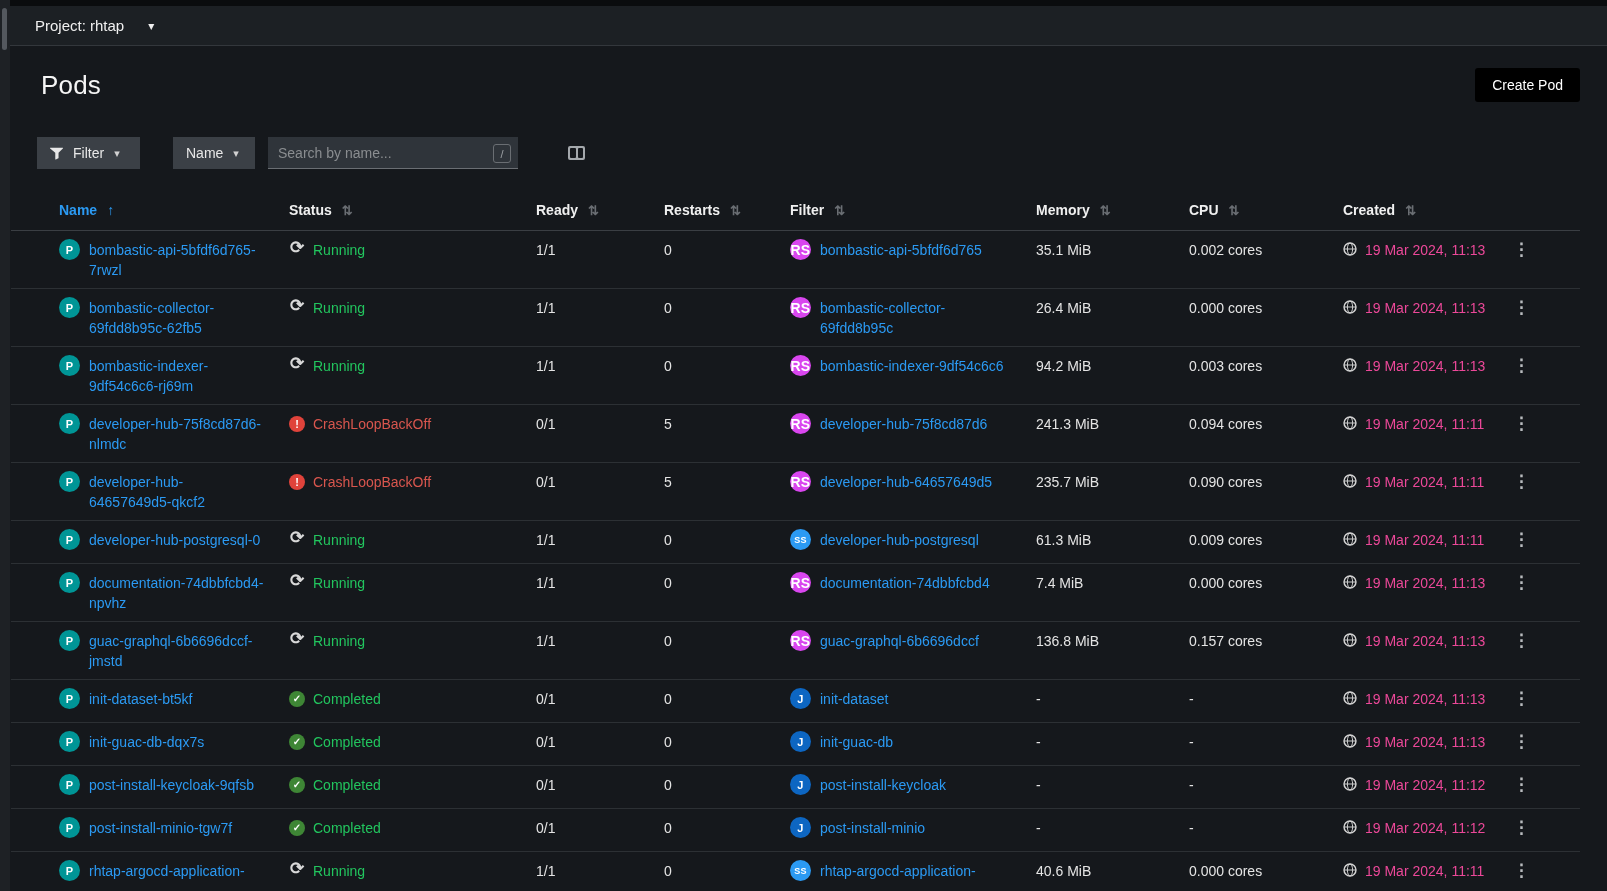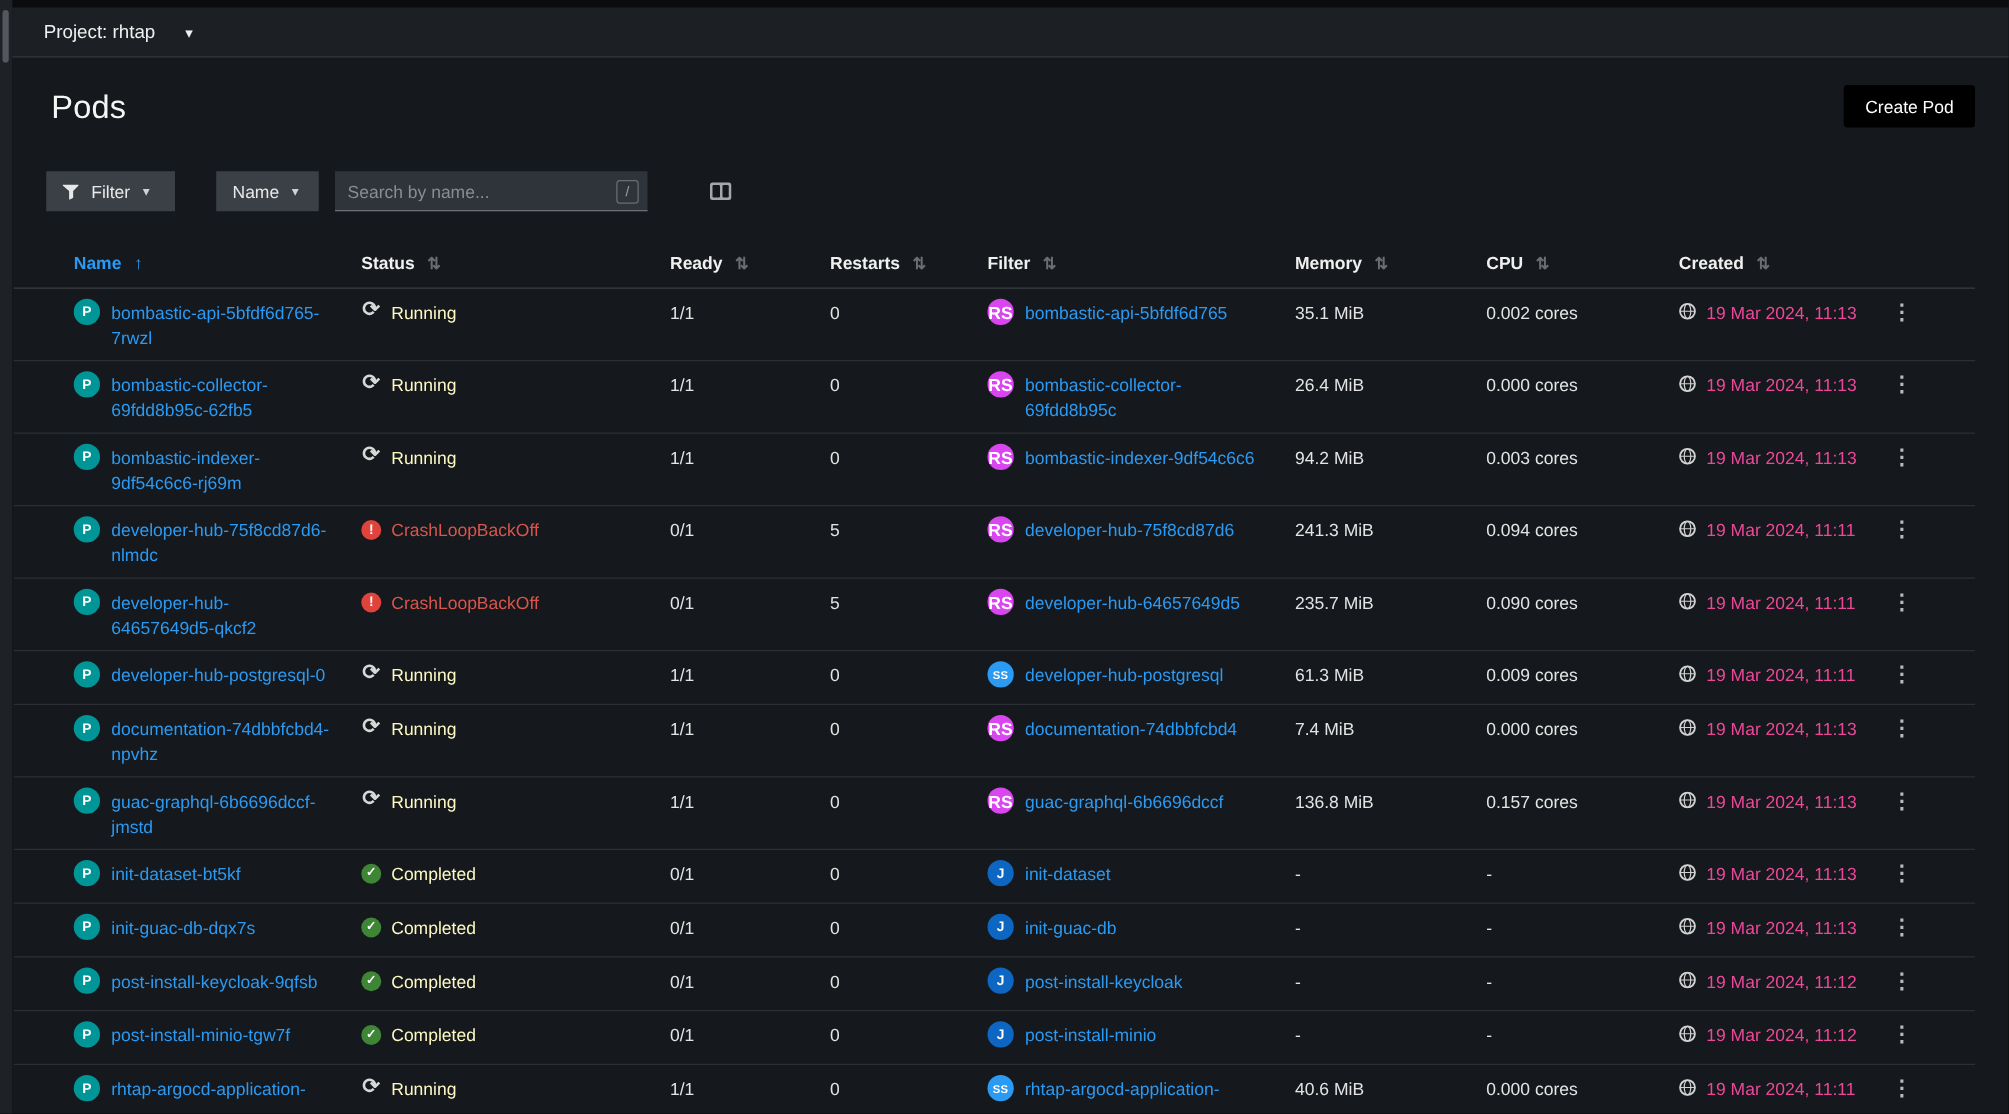--- a/index.html
+++ b/index.html
@@ -78,21 +78,21 @@
   .cell-name .link, .cell-owner .link { flex:1 1 auto; min-width:0; }
 
   .cell-status { display:flex; gap:8px; align-items:flex-start; }
   .sticon { flex:0 0 auto; width:16px; height:16px; margin-top:2px; display:inline-flex;
     align-items:center; justify-content:center; border-radius:50%; font-size:10px;
     font-weight:bold; color:#ffffff; }
   .sticon.st-running { background:transparent; color:#d8d8d8; font-size:17px;
     font-weight:bold; margin-top:0; }
   .sticon.st-completed { background:#3e8635; }
   .sticon.st-crash { background:#e0433b; font-size:11px; }
-  .sttext { color:#fef9c3; }
+  .sttext { color:#22c55e; }
   .sticon.st-crash + .sttext { color:#d9564e; }
 
   .cell-created { display:flex; gap:8px; align-items:flex-start; white-space:nowrap;
     padding-right:0; color:#ec4899; }
   .globe { margin-top:2px; display:inline-flex; }
 
   .cell-kebab { padding-right:0; }
   .kebab { background:none; border:none; color:#b8bbbe; font-size:17px; font-weight:bold;
     cursor:pointer; padding:0 10px 0 24px; line-height:18px; font-family:inherit; }
 </style>

